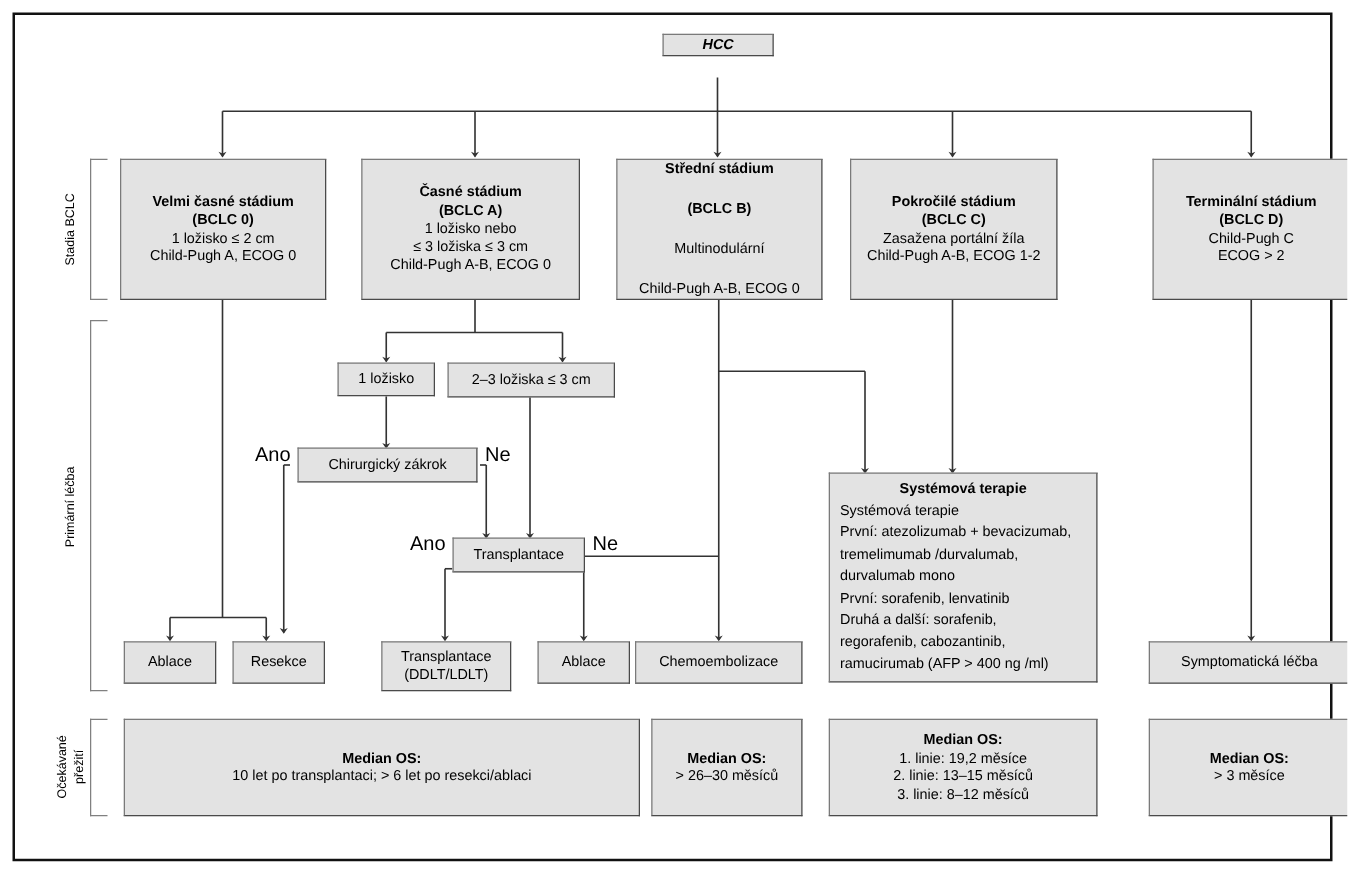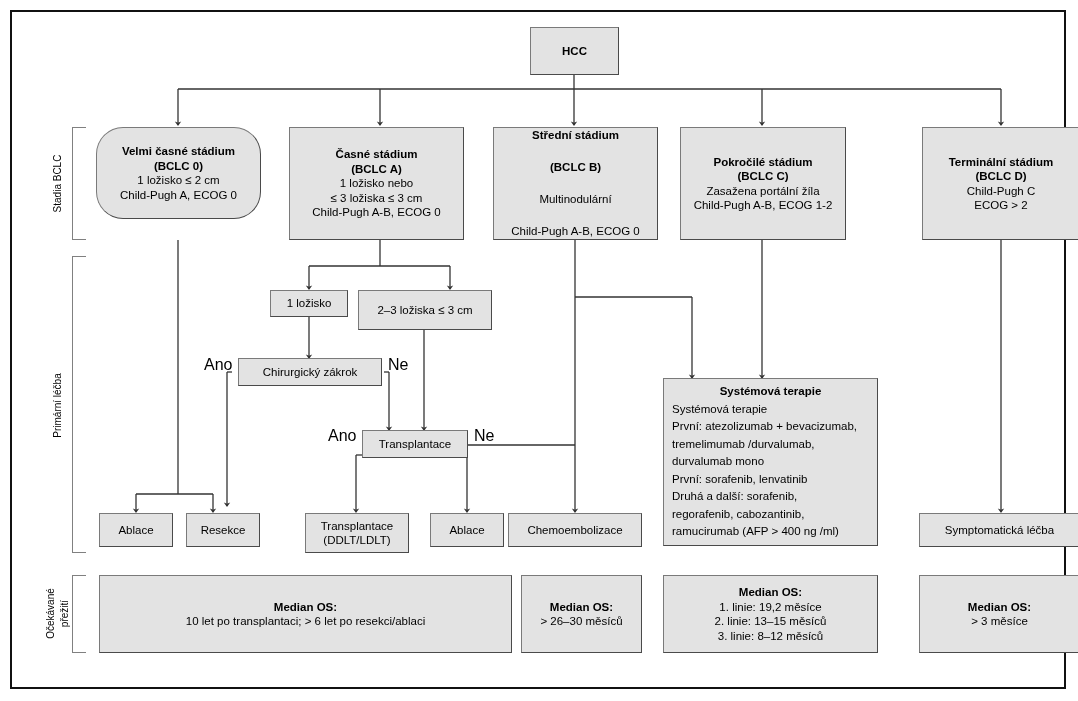--- a/index.html
+++ b/index.html
@@ -77,35 +77,35 @@
       <path d="M575,240 L575,512" marker-end="url(#ah)"></path>
       <path d="M575,297 L692,297"></path>
       <path d="M692,297 L692,378" marker-end="url(#ah)"></path>
 
       <path d="M762,240 L762,378" marker-end="url(#ah)"></path>
 
       <path d="M1001,240 L1001,512" marker-end="url(#ah)"></path>
     </g>
   </svg>
 
-  <div class="node" style="left:530px;top:27px;width:89px;height:48px;">
+  <div class="node" style="left:530px;top:27px;width:89px;height:18px;font-style:italic;">
     <span class="ttl ln">HCC</span>
   </div>
 
   <div class="brk" style="left:72px;top:127px;width:14px;height:113px;"></div>
   <div class="axis" style="left:17px;top:178px;width:80px;text-align:center;transform:rotate(-90deg);">Stadia BCLC</div>
 
   <div class="brk" style="left:72px;top:256px;width:14px;height:297px;"></div>
   <div class="axis" style="left:14px;top:400px;width:86px;text-align:center;transform:rotate(-90deg);">Primární léčba</div>
 
   <div class="brk" style="left:72px;top:575px;width:14px;height:78px;"></div>
   <div class="axis" style="left:10px;top:608px;width:80px;text-align:center;transform:rotate(-90deg);">Očekávané</div>
   <div class="axis" style="left:24px;top:608px;width:80px;text-align:center;transform:rotate(-90deg);">přežití</div>
 
-  <div class="node" style="left:96px;top:127px;width:165px;height:92px;border-radius:27px;">
+  <div class="node" style="left:96px;top:127px;width:165px;height:113px;">
     <span class="ttl ln">Velmi časné stádium</span>
     <span class="ttl ln">(BCLC 0)</span>
     <span class="ln">1 ložisko ≤ 2 cm</span>
     <span class="ln">Child-Pugh A, ECOG 0</span>
   </div>
 
   <div class="node" style="left:289px;top:127px;width:175px;height:113px;">
     <span class="ttl ln">Časné stádium</span>
     <span class="ttl ln">(BCLC A)</span>
     <span class="ln">1 ložisko nebo</span>
@@ -130,21 +130,21 @@
   <div class="node" style="left:922px;top:127px;width:158px;height:113px;">
     <span class="ttl ln">Terminální stádium</span>
     <span class="ttl ln">(BCLC D)</span>
     <span class="ln">Child-Pugh C</span>
     <span class="ln">ECOG &gt; 2</span>
   </div>
 
   <div class="node" style="left:270px;top:290px;width:78px;height:27px;">
     <span class="ln">1 ložisko</span>
   </div>
-  <div class="node" style="left:358px;top:290px;width:134px;height:40px;">
+  <div class="node" style="left:358px;top:290px;width:134px;height:28px;">
     <span class="ln">2–3 ložiska  ≤ 3 cm</span>
   </div>
 
   <div class="node" style="left:238px;top:358px;width:144px;height:28px;">
     <span class="ln">Chirurgický zákrok</span>
   </div>
   <div class="elabel" style="left:204px;top:356px;">Ano</div>
   <div class="elabel" style="left:388px;top:356px;">Ne</div>
 
   <div class="node" style="left:362px;top:430px;width:106px;height:28px;">

